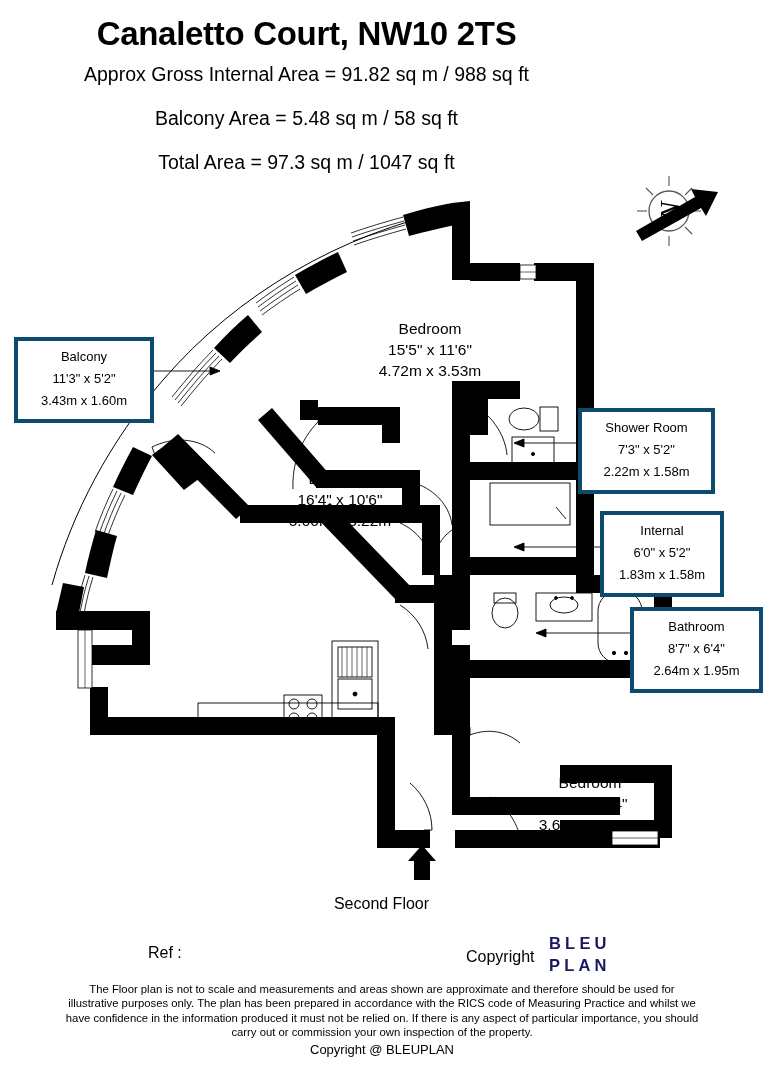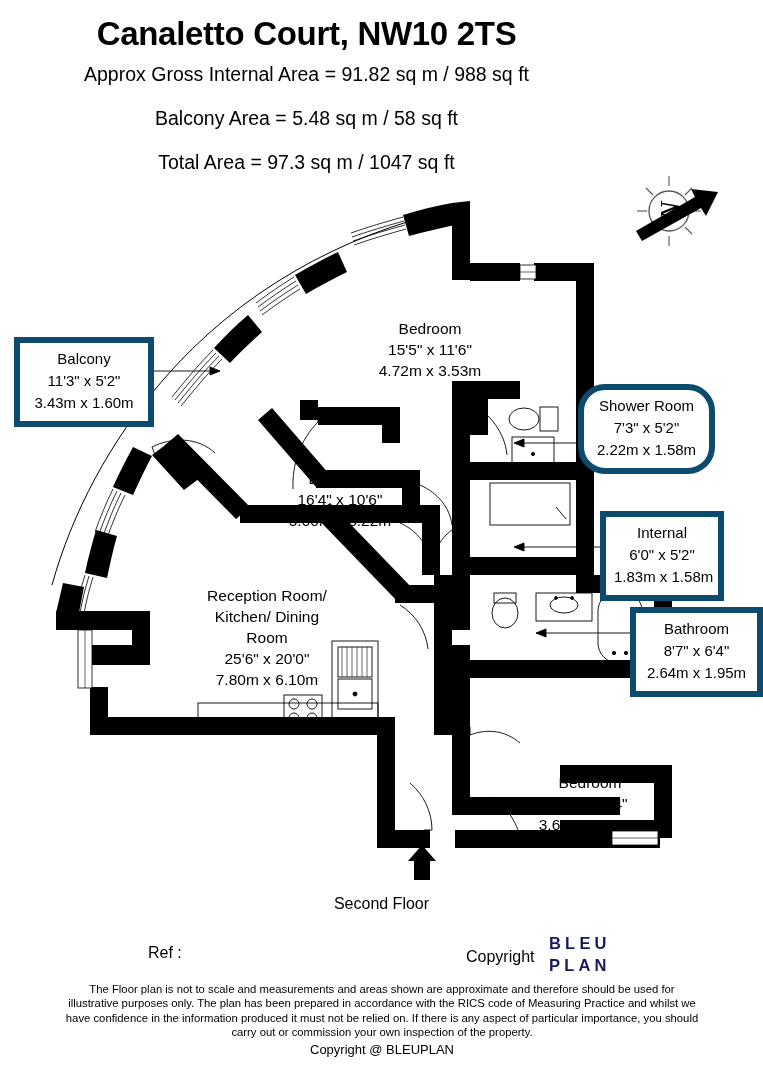--- a/index.html
+++ b/index.html
@@ -48,33 +48,33 @@
     top: 175px;
     left: 0;
     width: 763px;
     height: 705px;
   }
   .plan-wrap svg { display: block; }
 
   
   .callout {
     position: absolute;
-    border: 6px solid #0c4a6e;
+    border: 4px solid #0c4a6e;
     background: #ffffff;
     text-align: center;
-    font-size: 15px;
+    font-size: 13px;
     line-height: 22px;
     padding: 5px 8px 7px 8px;
     box-sizing: border-box;
     white-space: nowrap;
   }
   .callout .ln { display: block; }
 
   #callout-balcony { left: 14px;  top: 337px; width: 140px; }
-  #callout-shower  { left: 578px; top: 384px; width: 137px; border-radius: 27px; }
+  #callout-shower  { left: 578px; top: 408px; width: 137px; }
   #callout-storage { left: 600px; top: 511px; width: 124px; }
   #callout-bath    { left: 630px; top: 607px; width: 133px; }
 
   
   .roomlabel {
     position: absolute;
     text-align: center;
     font-size: 15.5px;
     line-height: 21px;
     white-space: nowrap;
@@ -380,27 +380,20 @@
     <span class="ln">15'5" x 11'6"</span>
     <span class="ln">4.72m x 3.53m</span>
   </div>
 
   <div class="roomlabel" id="label-bed2">
     <span class="ln">Bedroom</span>
     <span class="ln">16'4" x 10'6"</span>
     <span class="ln">5.00m x 3.22m</span>
   </div>
 
-  <div class="roomlabel" id="label-reception">
-    <span class="ln">Reception Room/</span>
-    <span class="ln">Kitchen/ Dining</span>
-    <span class="ln">Room</span>
-    <span class="ln">25'6" x 20'0"</span>
-    <span class="ln">7.80m x 6.10m</span>
-  </div>
 
   <div class="roomlabel" id="label-bed3">
     <span class="ln">Bedroom</span>
     <span class="ln">11'8" x 9'4"</span>
     <span class="ln">3.60m x 2.85m</span>
   </div>
 
   <div class="callout" id="callout-balcony">
     <span class="ln">Balcony</span>
     <span class="ln">11'3" x 5'2"</span>

